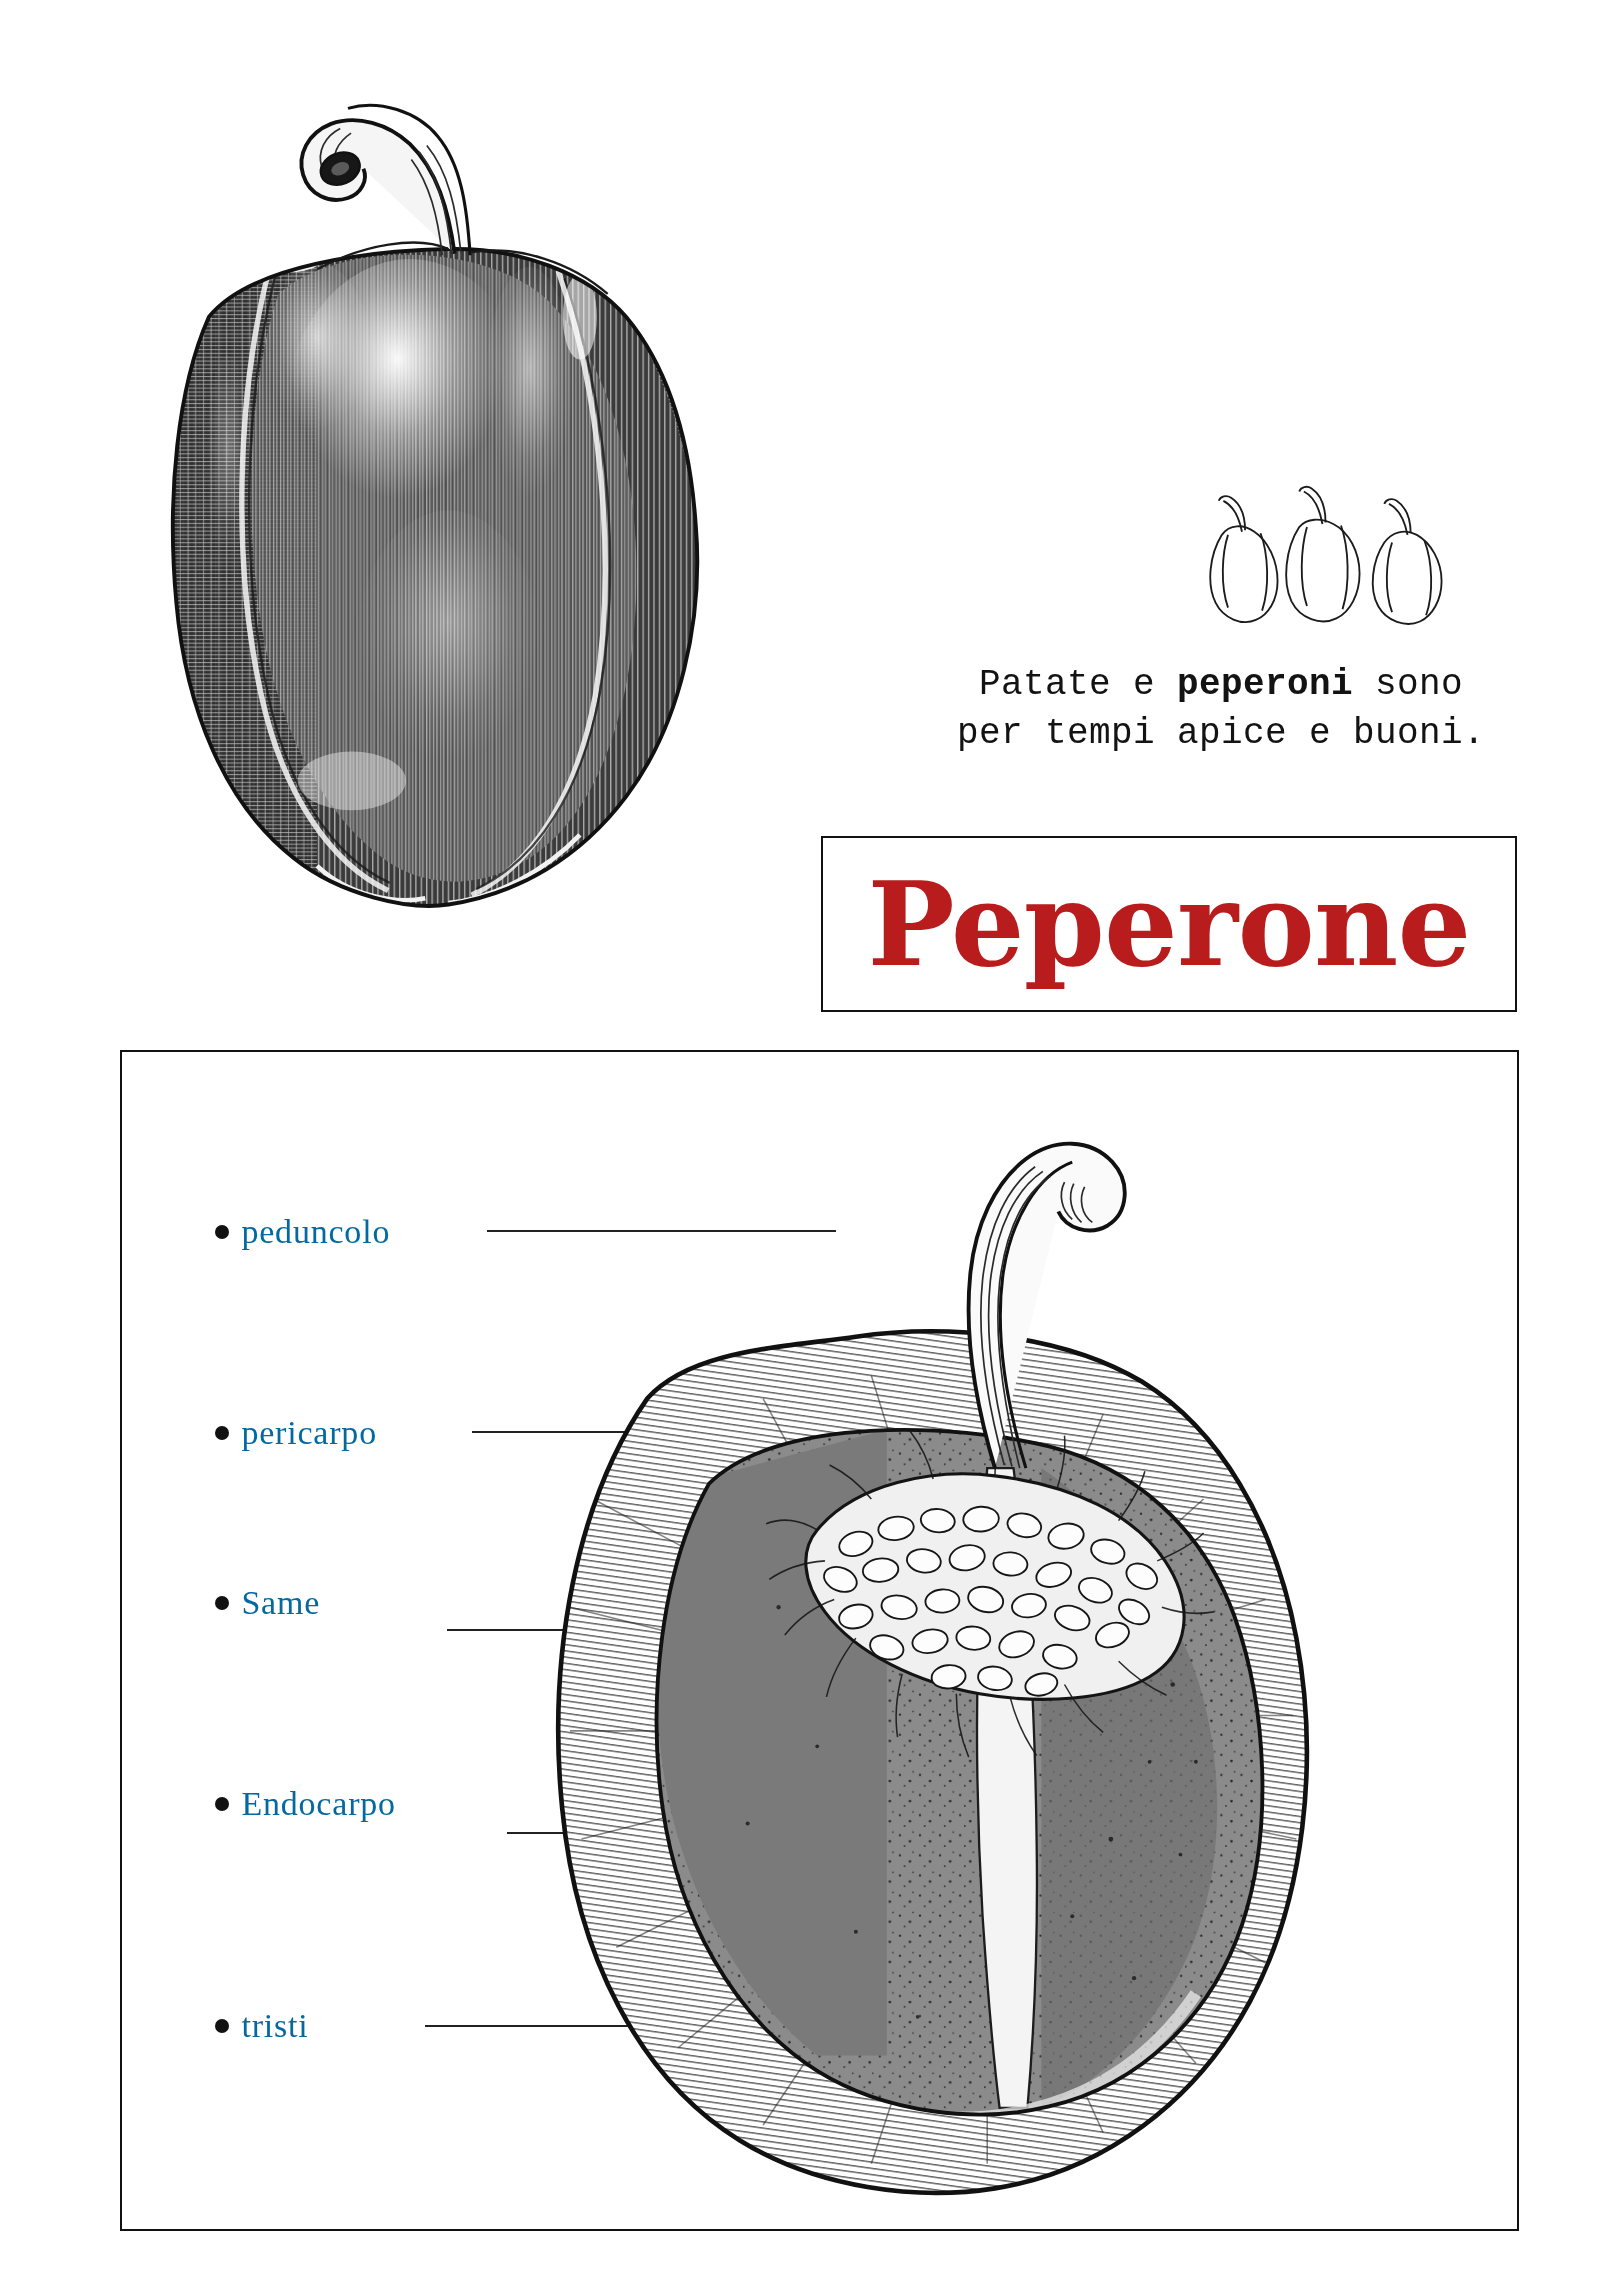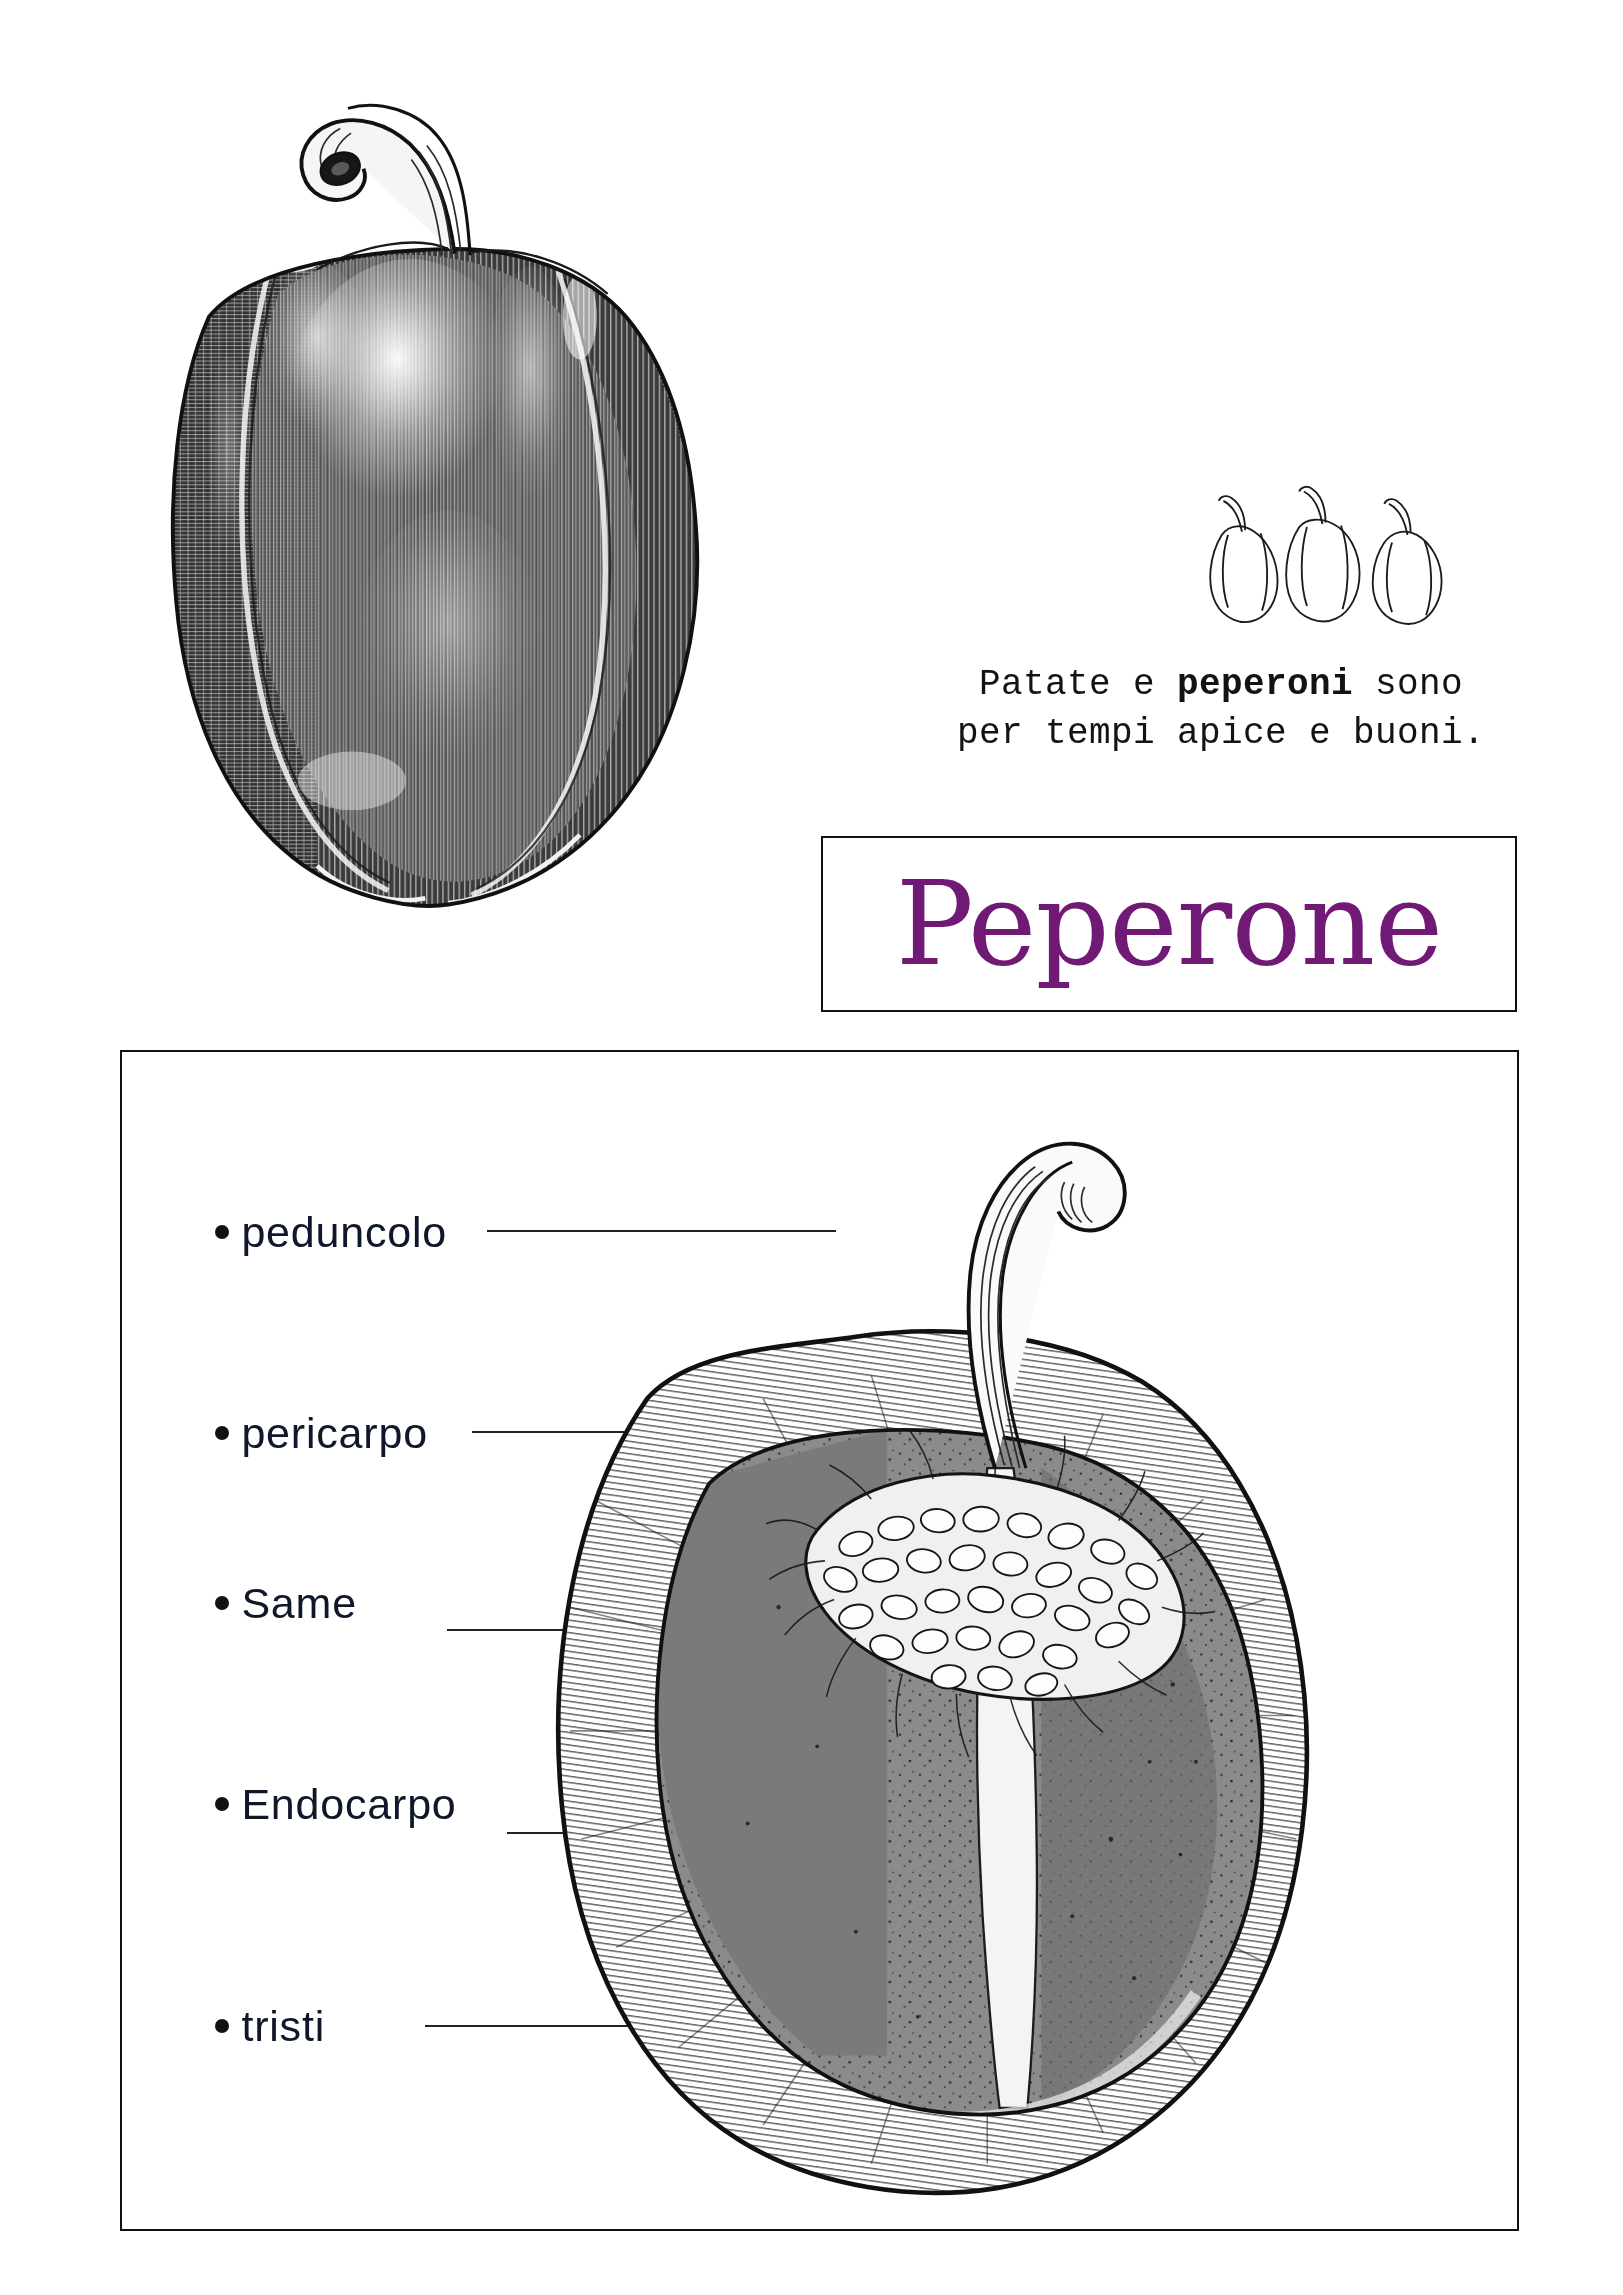--- a/index.html
+++ b/index.html
@@ -67,25 +67,25 @@
     height: 176px;
     border: 2.3px solid #111;
     box-sizing: border-box;
     display: flex;
     align-items: center;
     justify-content: center;
     background: #fff;
   }
   .title-box .title {
     font-family: "DejaVu Serif", serif;
-    font-weight: 400;
+    font-weight: 700;
     font-size: 116px;
     line-height: 1;
     letter-spacing: -0.8px;
-    color: #701a75;
+    color: #b91c1c;
   }
 
   
   .diagram-box {
     position: absolute;
     left: 120px;
     top: 1050px;
     width: 1399px;
     height: 1181px;
     border: 2.3px solid #111;
@@ -108,24 +108,24 @@
     height: 46px;
   }
   .label-bullet {
     width: 14px; height: 14px;
     border-radius: 50%;
     background: #111;
     margin-right: 12.4px;
     flex: 0 0 auto;
   }
   .label-text {
-    font-family: Liberation Sans, sans-serif;
-    font-size: 43px;
+    font-family: Liberation Serif, serif;
+    font-size: 34px;
     letter-spacing: 0.8px;
-    color: #0f172a;
+    color: #0369a1;
     white-space: nowrap;
   }
   
   .leader {
     position: absolute;
     height: 1.5px;
     background: #222;
   }
 
   

